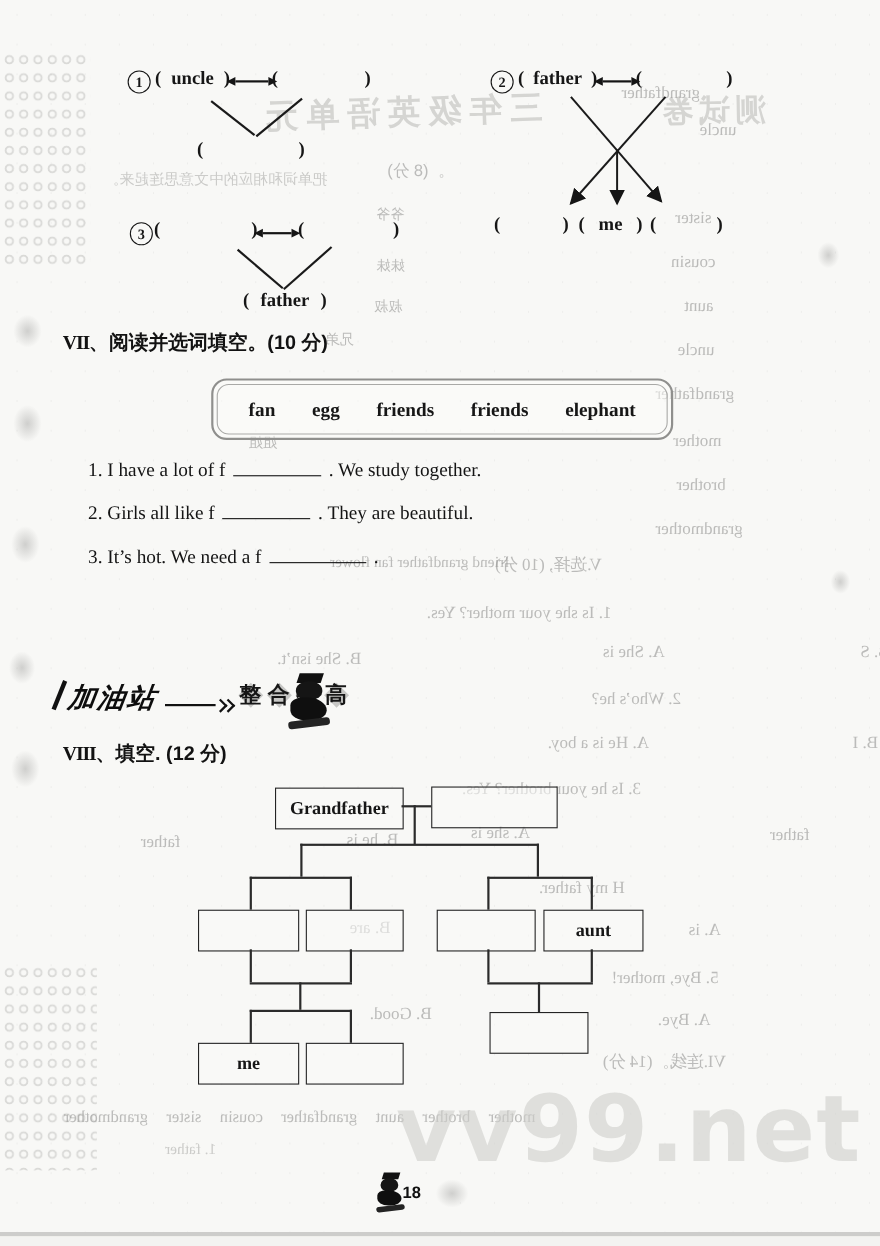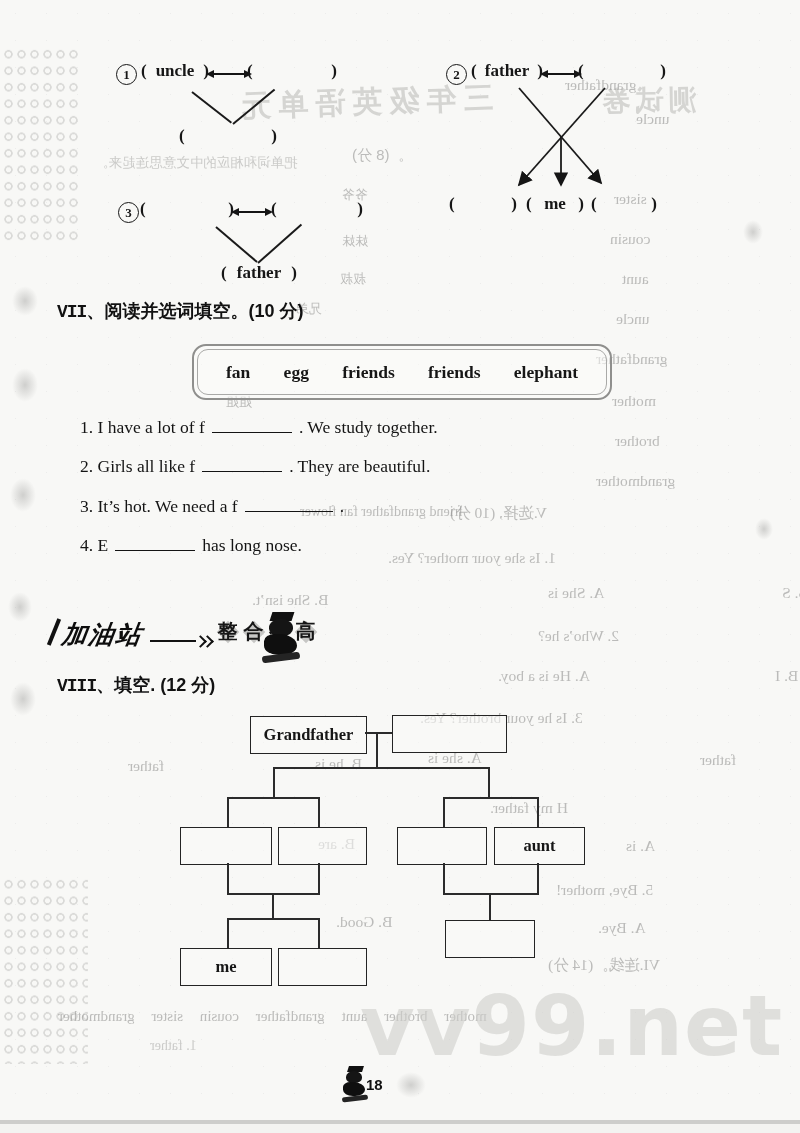--- a/index.html
+++ b/index.html
@@ -62,21 +62,21 @@
           font-weight:bold;font-size:17px;white-space:pre;}
   .darrow{position:absolute;height:2px;background:#151515;}
   .darrow::before{content:"";position:absolute;left:-8px;top:-3.4px;
     border-top:4.4px solid transparent;border-bottom:4.4px solid transparent;border-right:8px solid #151515;}
   .darrow::after{content:"";position:absolute;right:-8px;top:-3.4px;
     border-top:4.4px solid transparent;border-bottom:4.4px solid transparent;border-left:8px solid #151515;}
   .dline{position:absolute;height:2px;background:#1a1a1a;transform-origin:0 50%;}
 
   .heading{position:absolute;font-family:"Liberation Sans",sans-serif;font-weight:bold;
            font-size:18px;color:#121212;}
-  .heading .rn{font-family:Liberation Mono, monospace;letter-spacing:-1px;}
+  .heading .rn{font-family:Liberation Serif, serif;letter-spacing:-1px;}
 
   .bankbox{position:absolute;left:192px;top:344px;width:416px;height:52px;
            border:2px solid #8f8f8d;border-radius:14px;background:rgba(252,252,250,.5);}
   .bankbox .inner{position:absolute;inset:3px;border:1.6px solid #a9a9a7;border-radius:11px;
            display:flex;align-items:center;justify-content:space-between;padding:0 28px;}
   .bankword{font-weight:bold;font-size:17.5px;}
 
   .sentence{position:absolute;left:80px;font-size:17.5px;color:#141414;white-space:nowrap;}
   .blank{display:inline-block;width:80px;border-bottom:1.7px solid #141414;height:13px;margin:0 7px;}
   .blank.wide{width:88px;}
@@ -214,21 +214,20 @@
         <span class="bankword">egg</span>
         <span class="bankword">friends</span>
         <span class="bankword">friends</span>
         <span class="bankword">elephant</span>
       </div>
     </div>
 
     <div class="sentence" style="top:417px"><span>1. I have a lot of f</span><span class="blank"></span><span>. We study together.</span></div>
     <div class="sentence" style="top:456px"><span>2. Girls all like f</span><span class="blank"></span><span>. They are beautiful.</span></div>
     <div class="sentence" style="top:496px"><span>3. It’s hot. We need a f</span><span class="blank wide"></span><span>.</span></div>
-    <div class="sentence" style="top:535px"><span>4. E</span><span class="blank"></span><span>has long nose.</span></div>
 
     <span class="flagbar"></span>
     <span class="station">加油站</span>
     <span class="barrow"></span>
     <span class="chev chev1"></span>
     <span class="chev chev2"></span>
     <span class="target">
         <span class="dch">整</span>
         <span class="dch">合</span>
         <span class="dch">提</span>

